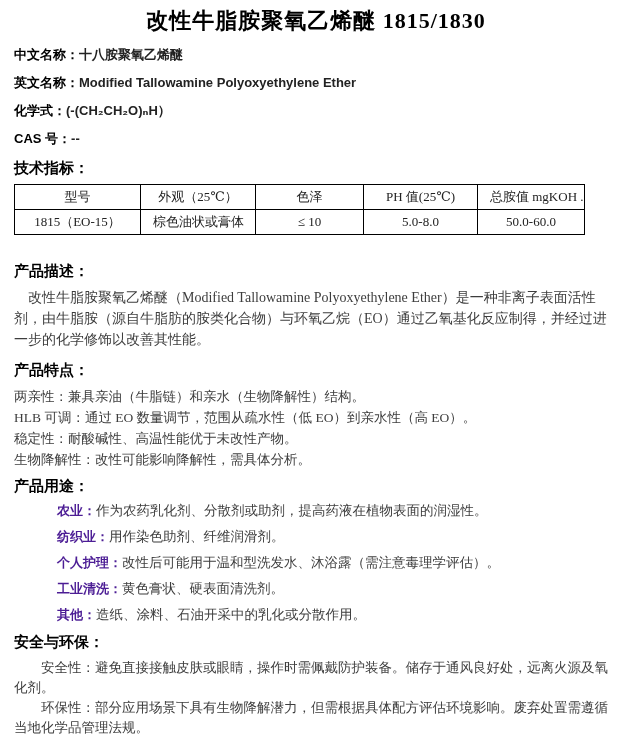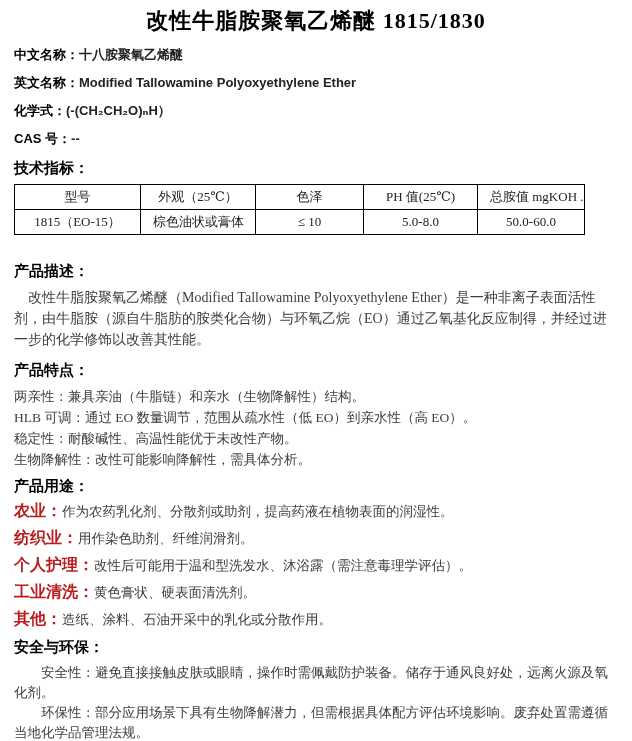--- a/index.html
+++ b/index.html
@@ -82,22 +82,23 @@
   }
   .use-line {
     font-size: 13.5px;
     line-height: 18px;
     color: #3d3d3d;
     margin: 0 0 8px 0;
   }
   .use-line .use-label {
     font-family: "Liberation Sans", "DejaVu Sans", sans-serif;
     font-weight: bold;
-    font-size: 16px;
-    color: #b91c1c;
+    font-size: 13px;
+    color: #4c1d95;
+    margin-left: 43px;
   }
   .safety-par {
     font-size: 13.5px;
     line-height: 20px;
     color: #3d3d3d;
     margin: 0;
     text-indent: 2em;
   }
 </style>
 </head>

